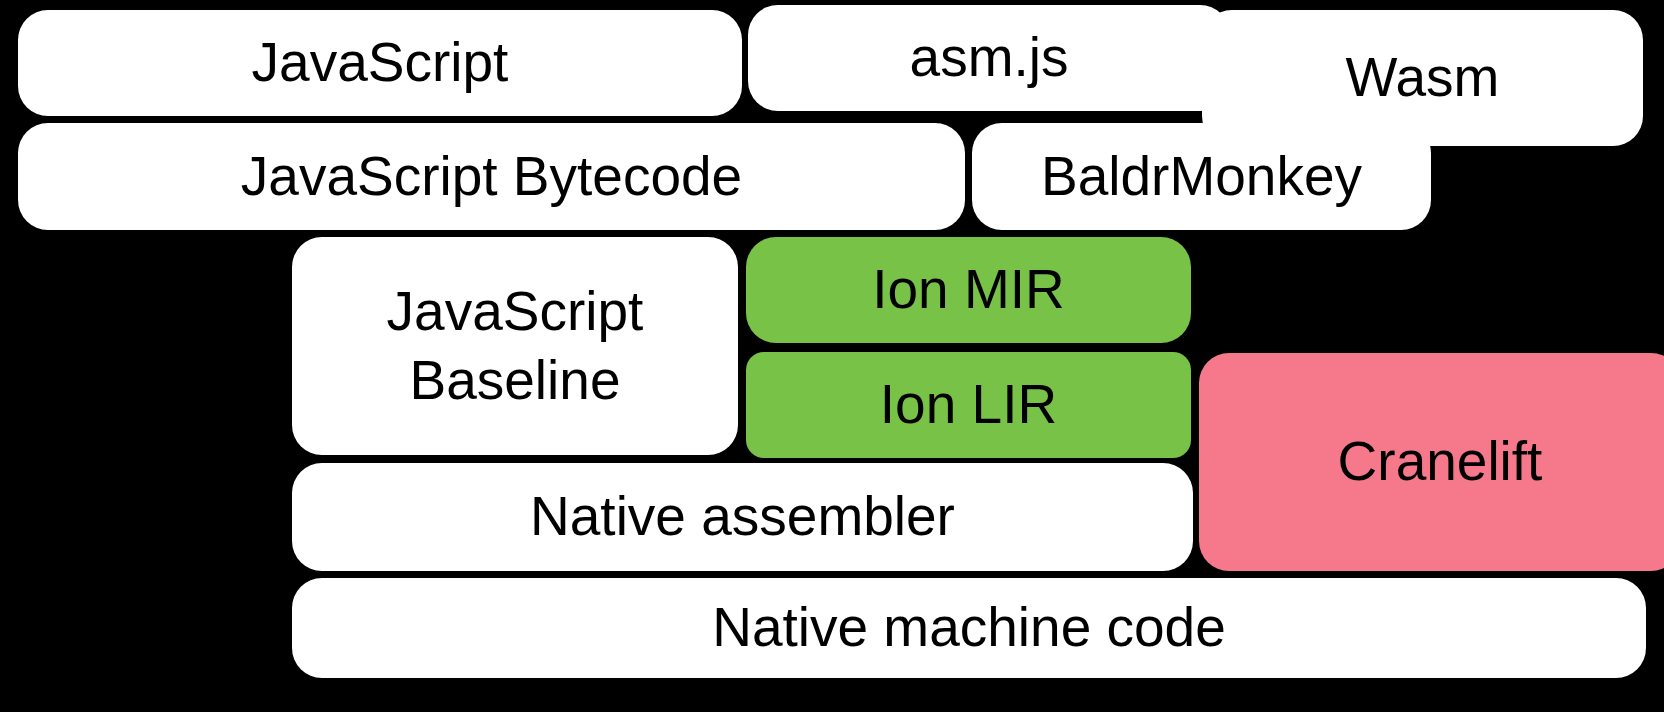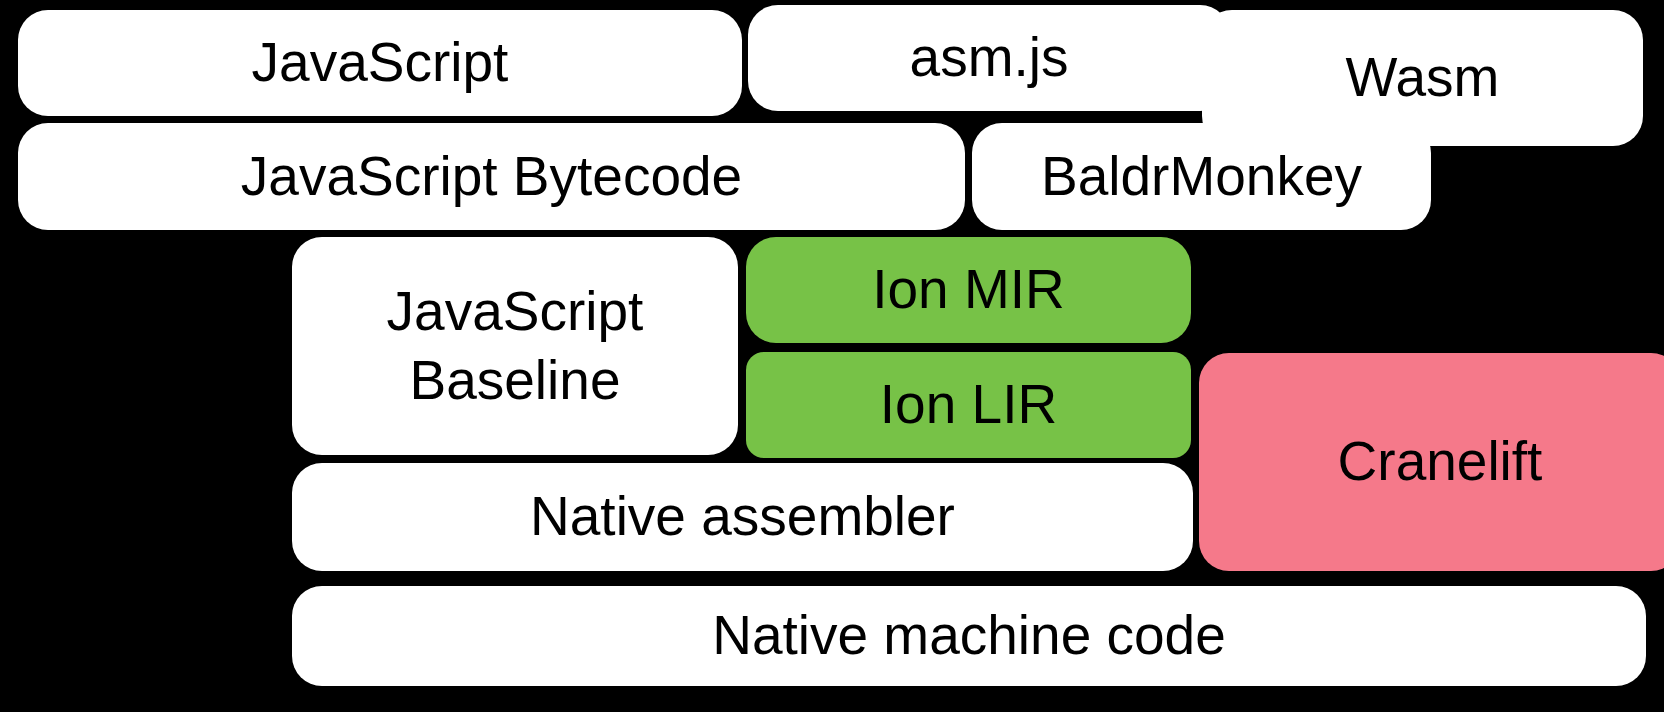--- a/index.html
+++ b/index.html
@@ -36,21 +36,21 @@
   #n-bytecode     { left: 18px;   top: 123px; width: 947px;  height: 107px; }
   #n-baldrmonkey  { left: 972px;  top: 123px; width: 459px;  height: 107px; }
   
   #n-interpreter  { left: 18px;   top: 237px; width: 267px;  height: 334px; }
   #n-baseline     { left: 292px;  top: 237px; width: 446px;  height: 218px; }
   #n-ion-mir      { left: 746px;  top: 237px; width: 445px;  height: 106px; }
   #n-ion-lir      { left: 746px;  top: 352px; width: 445px;  height: 106px; }
   #n-cranelift    { left: 1199px; top: 353px; width: 482px;  height: 218px; }
   #n-macro        { left: 292px;  top: 463px; width: 901px;  height: 108px; }
   
-  #n-native       { left: 292px;  top: 578px; width: 1354px; height: 100px; margin-top: 8px; }
+  #n-native       { left: 292px;  top: 578px; width: 1354px; height: 100px; }
 </style>
 </head>
 <body>
 
 <div id="stage" style="background-color: rgb(0, 0, 0);">
 
   <div class="node" id="n-javascript" style="background-color: rgb(255, 255, 255);">JavaScript</div>
 
   <div class="node" id="n-asmjs" style="background-color: rgb(255, 255, 255);">asm.js</div>
 

